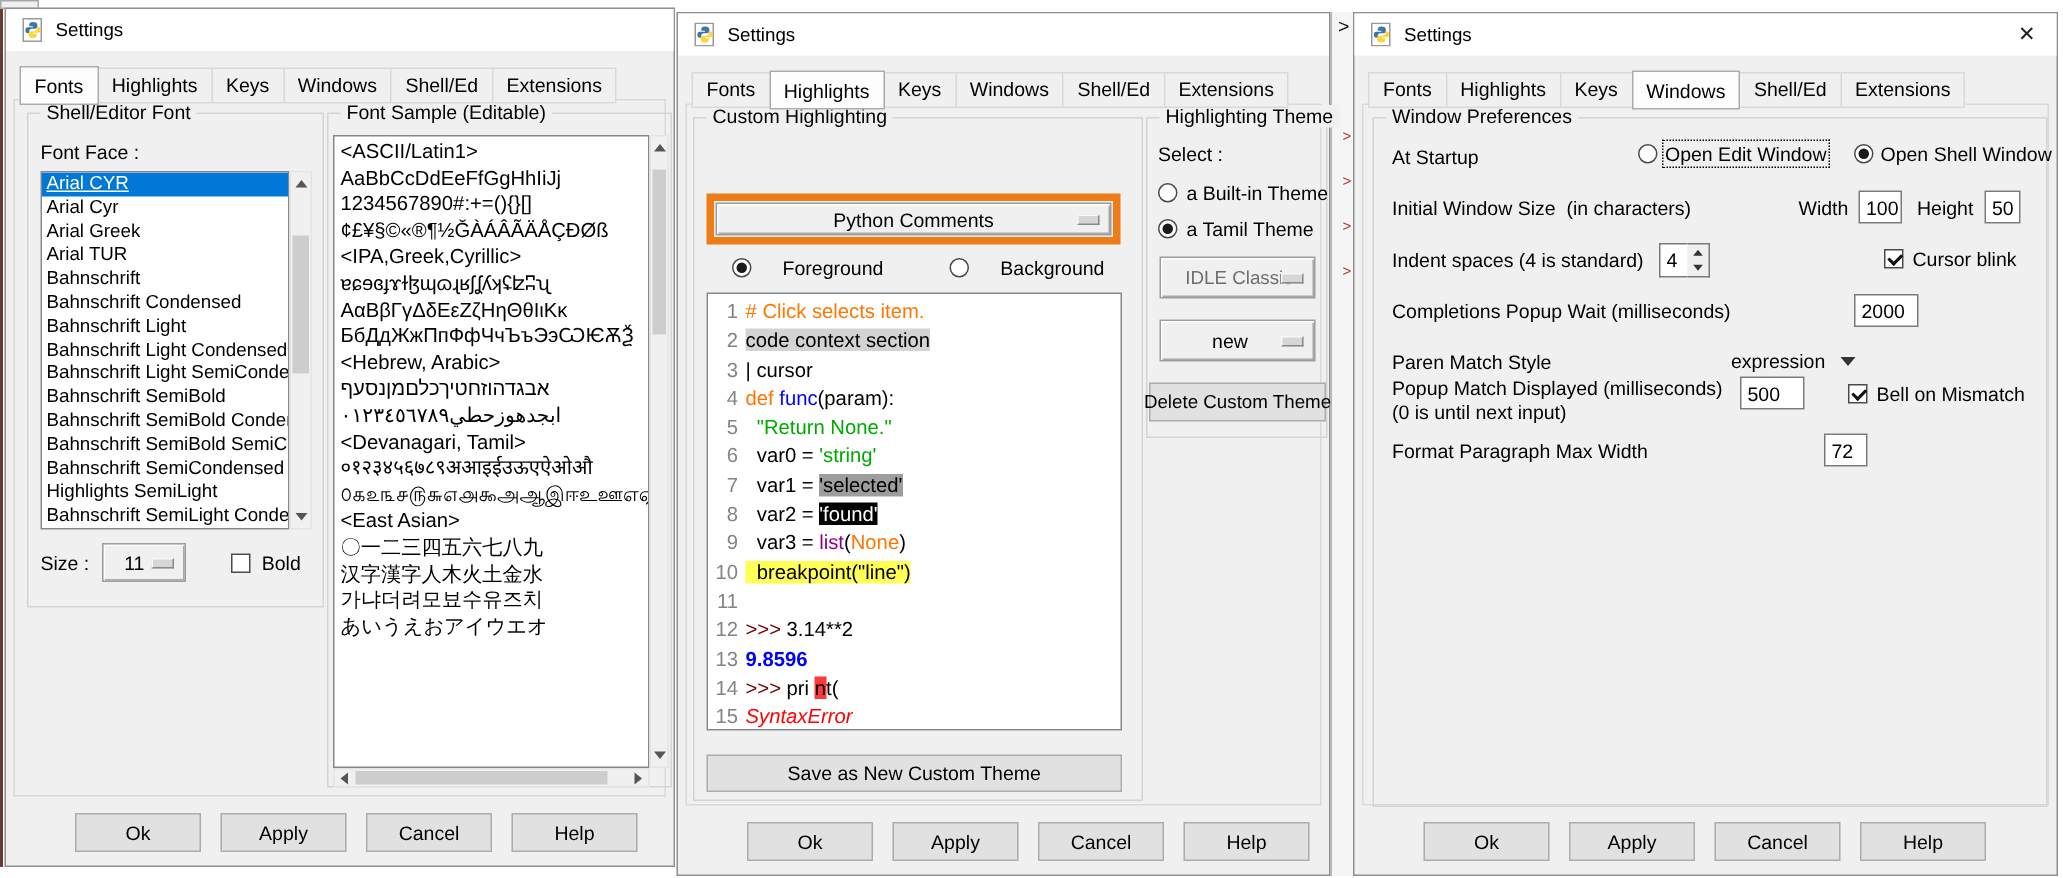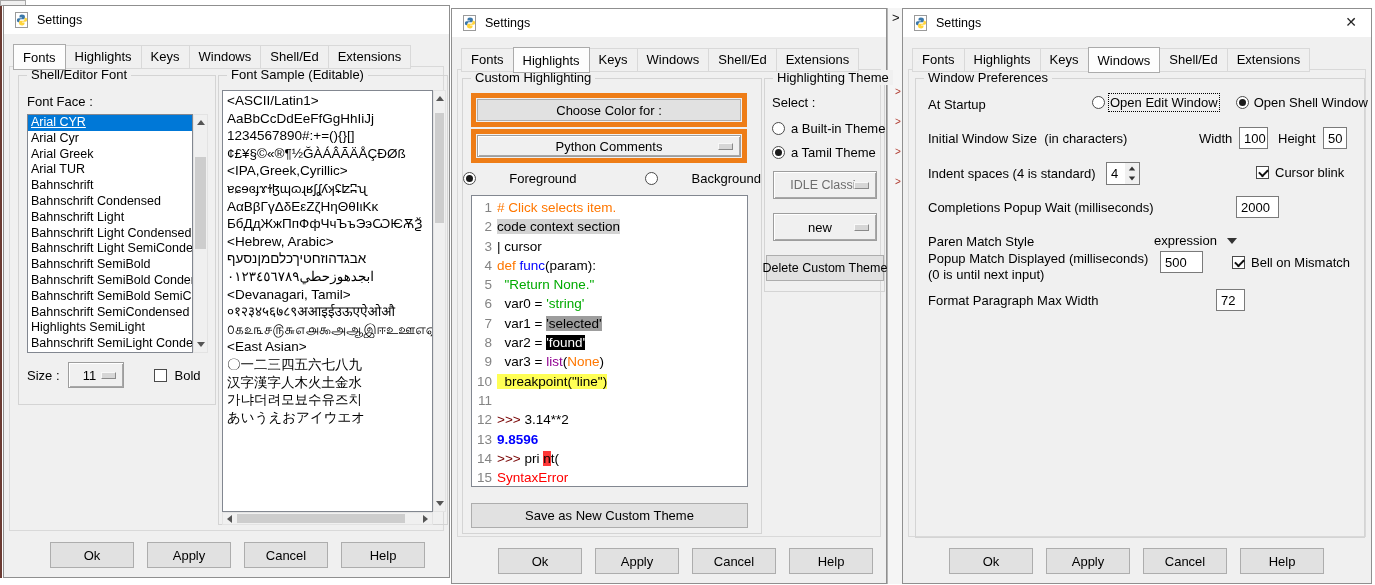--- a/index.html
+++ b/index.html
@@ -61,21 +61,21 @@
   .tk-keyword{color:#ff7700;}
   .tk-definition{color:#0000ff;}
   .tk-string{color:#00aa00;}
   .tk-builtin{color:#900090;}
   .tk-context{background:#d3d3d3;color:#000;}
   .tk-hilite{background:#9d9d9d;color:#000;}
   .tk-hit{background:#000;color:#fff;}
   .tk-break{background:#ffff55;color:#000;}
   .tk-console{color:#770000;}
   .tk-stdout{color:#0000ff;font-weight:bold;}
-  .tk-stderr{color:#ff0000;}
+  .tk-stderr{color:#ff0000;font-style:italic;}
   .tk-error{background:#ff3939;color:#000;}
   .spin{display:flex;position:absolute;}
   .spinbtns{width:15px;border:1px solid #7a7a7a;border-left:none;background:#f0f0f0;position:relative;box-sizing:border-box;}
   .spin .tri-up{border-bottom-color:#333;margin-top:3px;transform:scale(.8);}
   .spin .tri-down{border-top-color:#333;bottom:3px;transform:scale(.8);}
   .dropplain{display:flex;align-items:center;gap:10px;position:absolute;}
   .tri-solid-down{width:0;height:0;border-left:5px solid transparent;border-right:5px solid transparent;
           border-top:6px solid #333;}
   .dotted{outline:1px dotted #000;outline-offset:1px;}
   .lbl{position:absolute;white-space:pre;}
@@ -191,30 +191,27 @@
   <div class="tab">Fonts</div>
       <div class="tab active">Highlights</div>
       <div class="tab">Keys</div>
       <div class="tab">Windows</div>
       <div class="tab">Shell/Ed</div>
       <div class="tab">Extensions</div>
     </div>
   <div class="pane">
     <div class="groupbox" style="left:4px;top:8px;width:300px;height:456px;">
       <span class="glabel">Custom Highlighting</span>
-      <div class="oframe" style="left:8px;top:14px;width:276px;height:34px;">
-        <div class="btn">Choose Color for :</div>
-      </div>
       <div class="oframe" style="left:8px;top:50px;width:276px;height:34px;">
         <div class="tkdrop">
           <span>Python Comments</span>
           <span class="dash"></span>
         </div>
       </div>
-      <div class="rowflex" style="left:0;right:0;top:92px;justify-content:space-between;gap:21px;">
+      <div class="rowflex" style="left:0;right:0;top:92px;justify-content:center;gap:21px;">
         <span class="radio sel"></span>
         <span>Foreground</span>
         <span style="width:2px;"></span>
         <span class="radio"></span>
         <span>Background</span>
       </div>
       <div class="codebox" id="code-sample" style="left:8px;top:116px;width:277px;height:292px;">
           <div class="code-line"><span class="lnum">1</span><span class="tk-comment"># Click selects item.</span></div>
           <div class="code-line"><span class="lnum">2</span><span class="tk-context">code context section</span></div>
           <div class="code-line"><span class="lnum">3</span><span class="tk-normal">| cursor</span></div>

